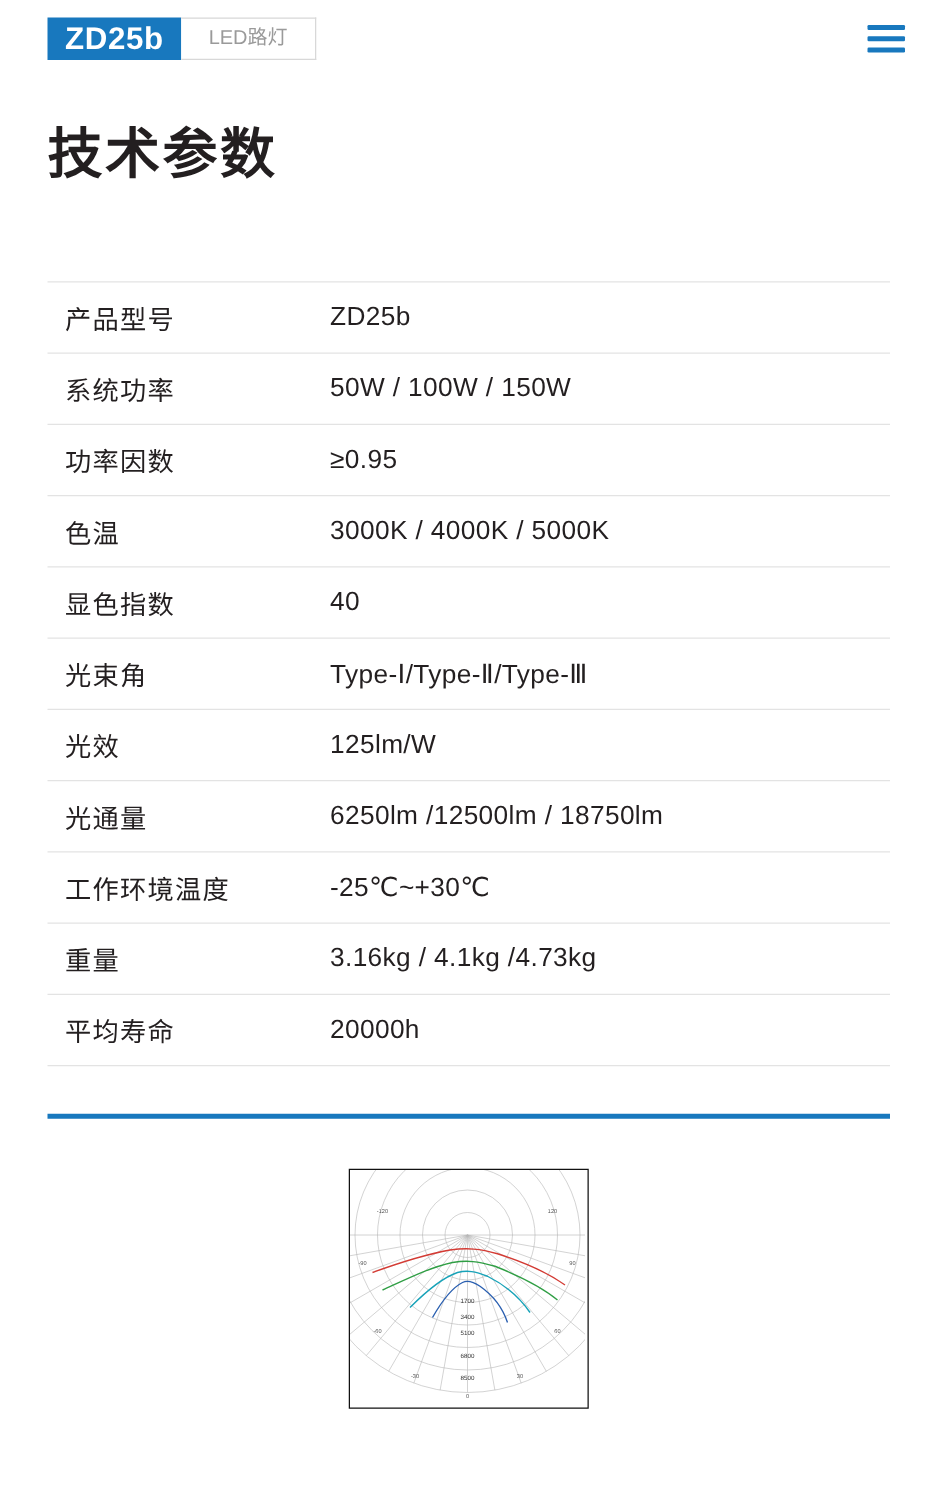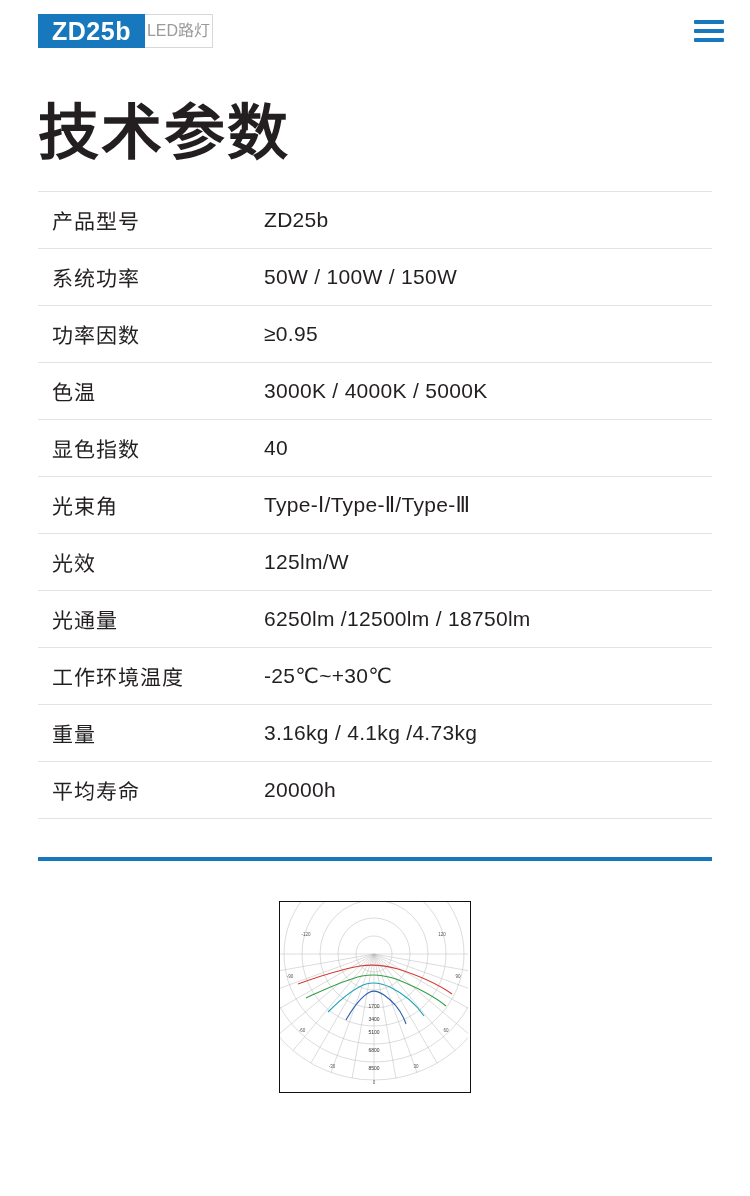--- a/index.html
+++ b/index.html
@@ -44,21 +44,21 @@
     line-height: 1;
   }
   .tag-secondary {
     border: 1px solid #d8d8d8;
     border-left: none;
     background: #ffffff;
     color: #9a9a9a;
     font-size: 16px;
     display: flex;
     align-items: center;
-    padding: 0 2px;
+    padding: 0 22px;
     line-height: 1;
     box-sizing: border-box;
   }
   .menu-button {
     position: absolute;
     right: 26px;
     top: 50%;
     transform: translateY(-50%);
     width: 30px;
     height: 22px;
@@ -71,30 +71,30 @@
     display: block;
     height: 4px;
     width: 100%;
     background: #1878be;
     border-radius: 1px;
   }
 
   
   .page-title {
     margin: 38px 0 0 38px;
-    font-size: 61px;
+    font-size: 44px;
     font-weight: bold;
     letter-spacing: 2px;
     color: #231f20;
     line-height: 1.1;
   }
 
   
   .spec-table {
-    margin: 24px 38px 0 38px;
+    margin: 77px 38px 0 38px;
     border-collapse: collapse;
     width: calc(100% - 76px);
   }
   .spec-table tr {
     border-bottom: 1px solid #e3e3e3;
   }
   .spec-table tr:first-child {
     border-top: 1px solid #e3e3e3;
   }
   .spec-table td {

